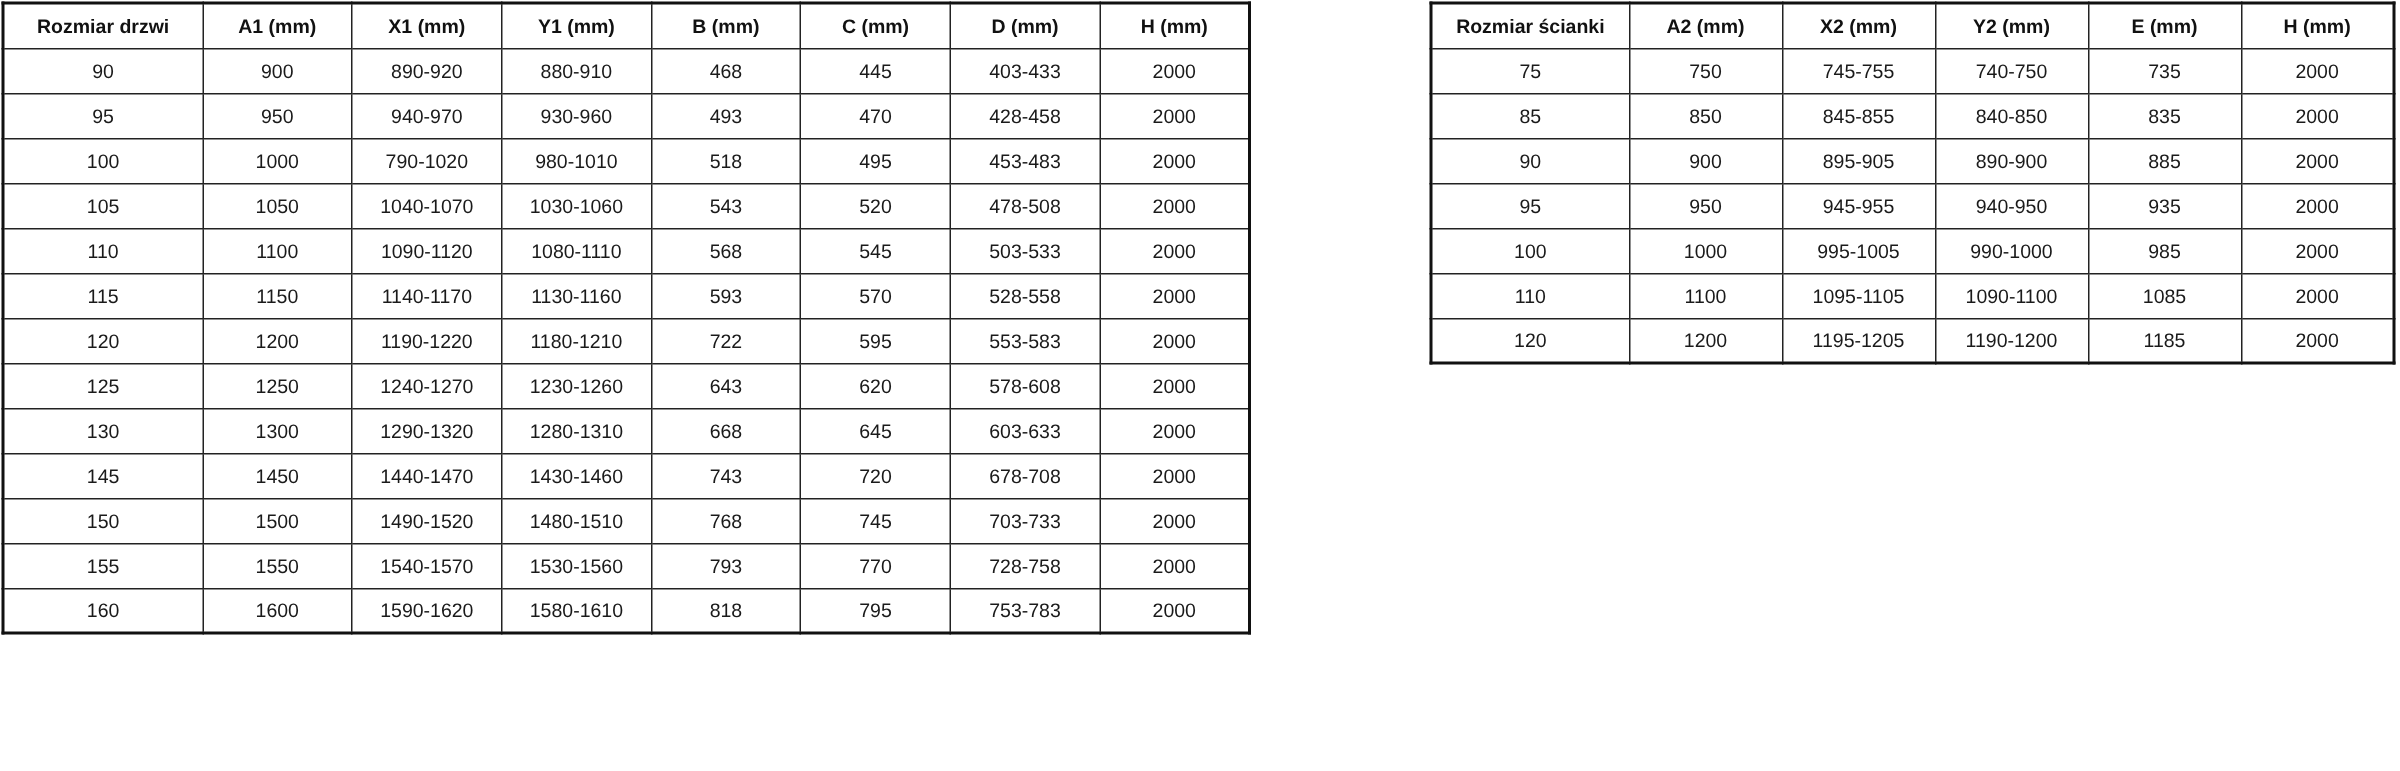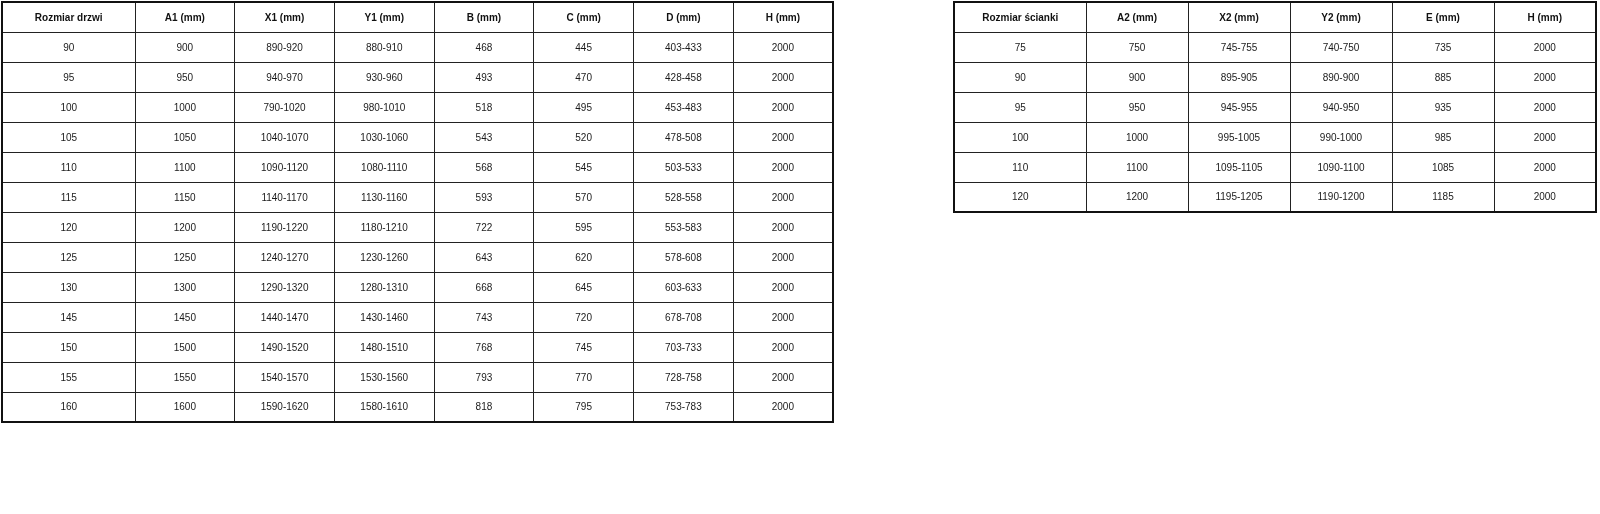--- a/index.html
+++ b/index.html
@@ -14,21 +14,21 @@
     position: relative;
     width: 1600px;
     height: 514px;
     background: #ffffff;
   }
   table.spec-table {
     position: absolute;
     border-collapse: collapse;
     table-layout: fixed;
     border: 2px solid #111111;
-    font-size: 10px;
+    font-size: 13px;
     color: #1a1a1a;
     background: #ffffff;
   }
   table.spec-table th,
   table.spec-table td {
     border: 1px solid #222222;
     text-align: center;
     vertical-align: middle;
     height: 30px;
     padding: 0 4px;
@@ -218,20 +218,28 @@
       <tbody>
         <tr>
           <td>75</td>
           <td>750</td>
           <td>745-755</td>
           <td>740-750</td>
           <td>735</td>
           <td>2000</td>
         </tr>
         <tr>
+          <td>85</td>
+          <td>850</td>
+          <td>845-855</td>
+          <td>840-850</td>
+          <td>835</td>
+          <td>2000</td>
+        </tr>
+        <tr>
           <td>90</td>
           <td>900</td>
           <td>895-905</td>
           <td>890-900</td>
           <td>885</td>
           <td>2000</td>
         </tr>
         <tr>
           <td>95</td>
           <td>950</td>

